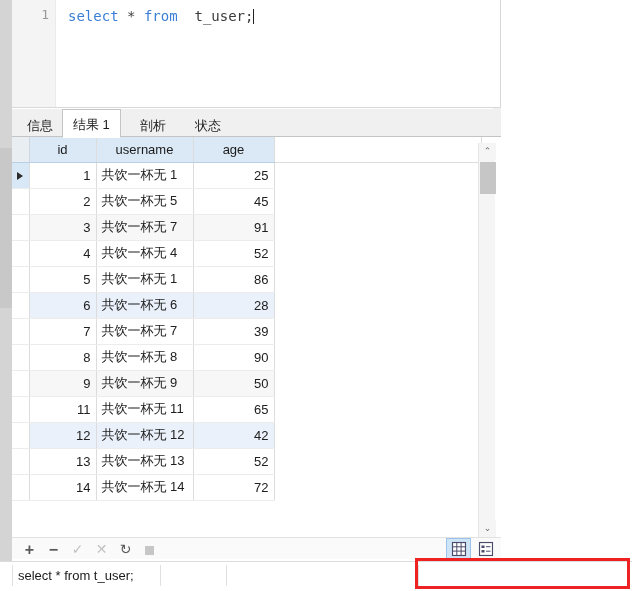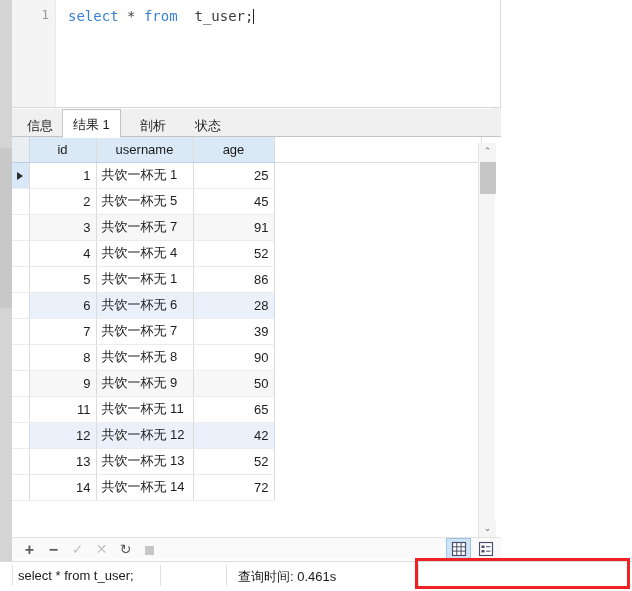--- a/index.html
+++ b/index.html
@@ -484,20 +484,19 @@
         <line x1="7.5" y1="9.7" x2="12" y2="9.7" stroke="#4a4a6a" stroke-width="1"></line>
       </svg>
     </div>
   </div>
 
   <div class="statusbar">
     <div class="sb-sep sb-sep1"></div>
     <div class="sb-cell sb-sql">select * from  t_user;</div>
     <div class="sb-sep sb-sep2"></div>
     <div class="sb-sep sb-sep3"></div>
-    <div class="sb-cell sb-time">查询时间: 0.461s</div>
     <div class="sb-sep sb-sep4"></div>
   </div>
 
   <div class="bottom-strip"></div>
   <div class="redbox"></div>
 
 </div>
 
 </body></html>

